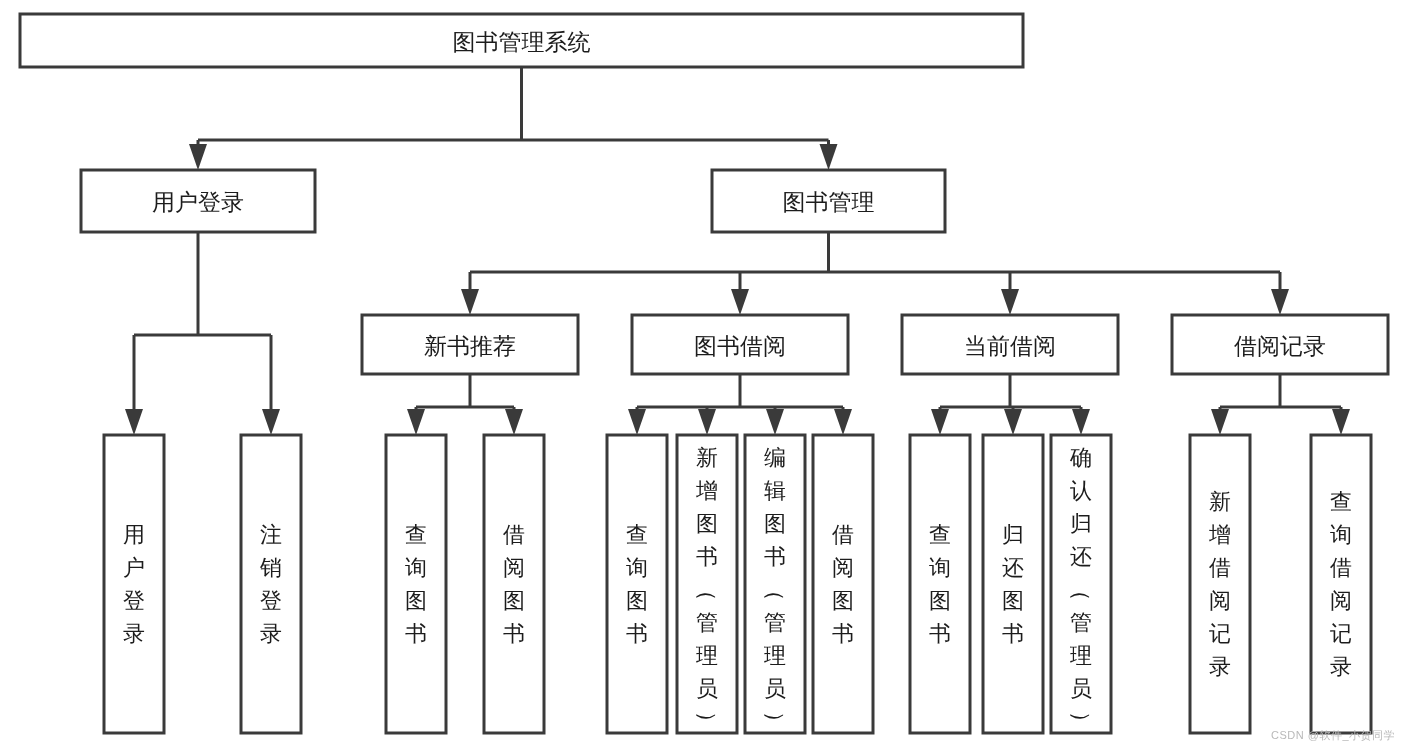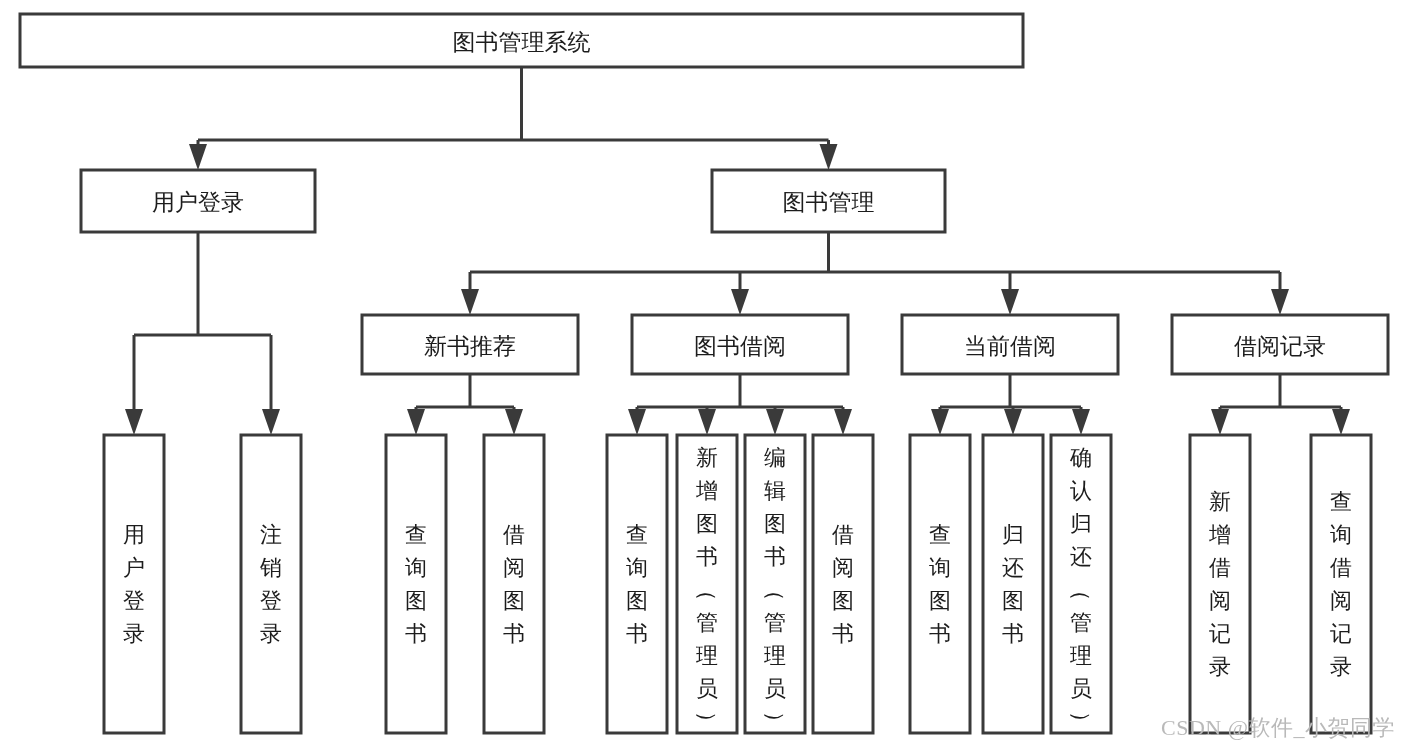--- a/index.html
+++ b/index.html
@@ -51,22 +51,22 @@
   .node-label-v {
     font-family: "Liberation Sans", "DejaVu Sans", sans-serif;
     font-size: 22px;
     fill: #1c1c1c;
     text-anchor: middle;
   }
   .watermark {
     position: absolute;
     right: 10px;
     bottom: 4px;
-    font-family: Liberation Serif, serif;
-    font-size: 22px;
+    font-family: Liberation Sans, sans-serif;
+    font-size: 11px;
     color: #b9b9b9;
     letter-spacing: 0.5px;
     white-space: nowrap;
     user-select: none;
   }
 </style>
 </head>
 <body>
 
 <div id="diagram-root">

